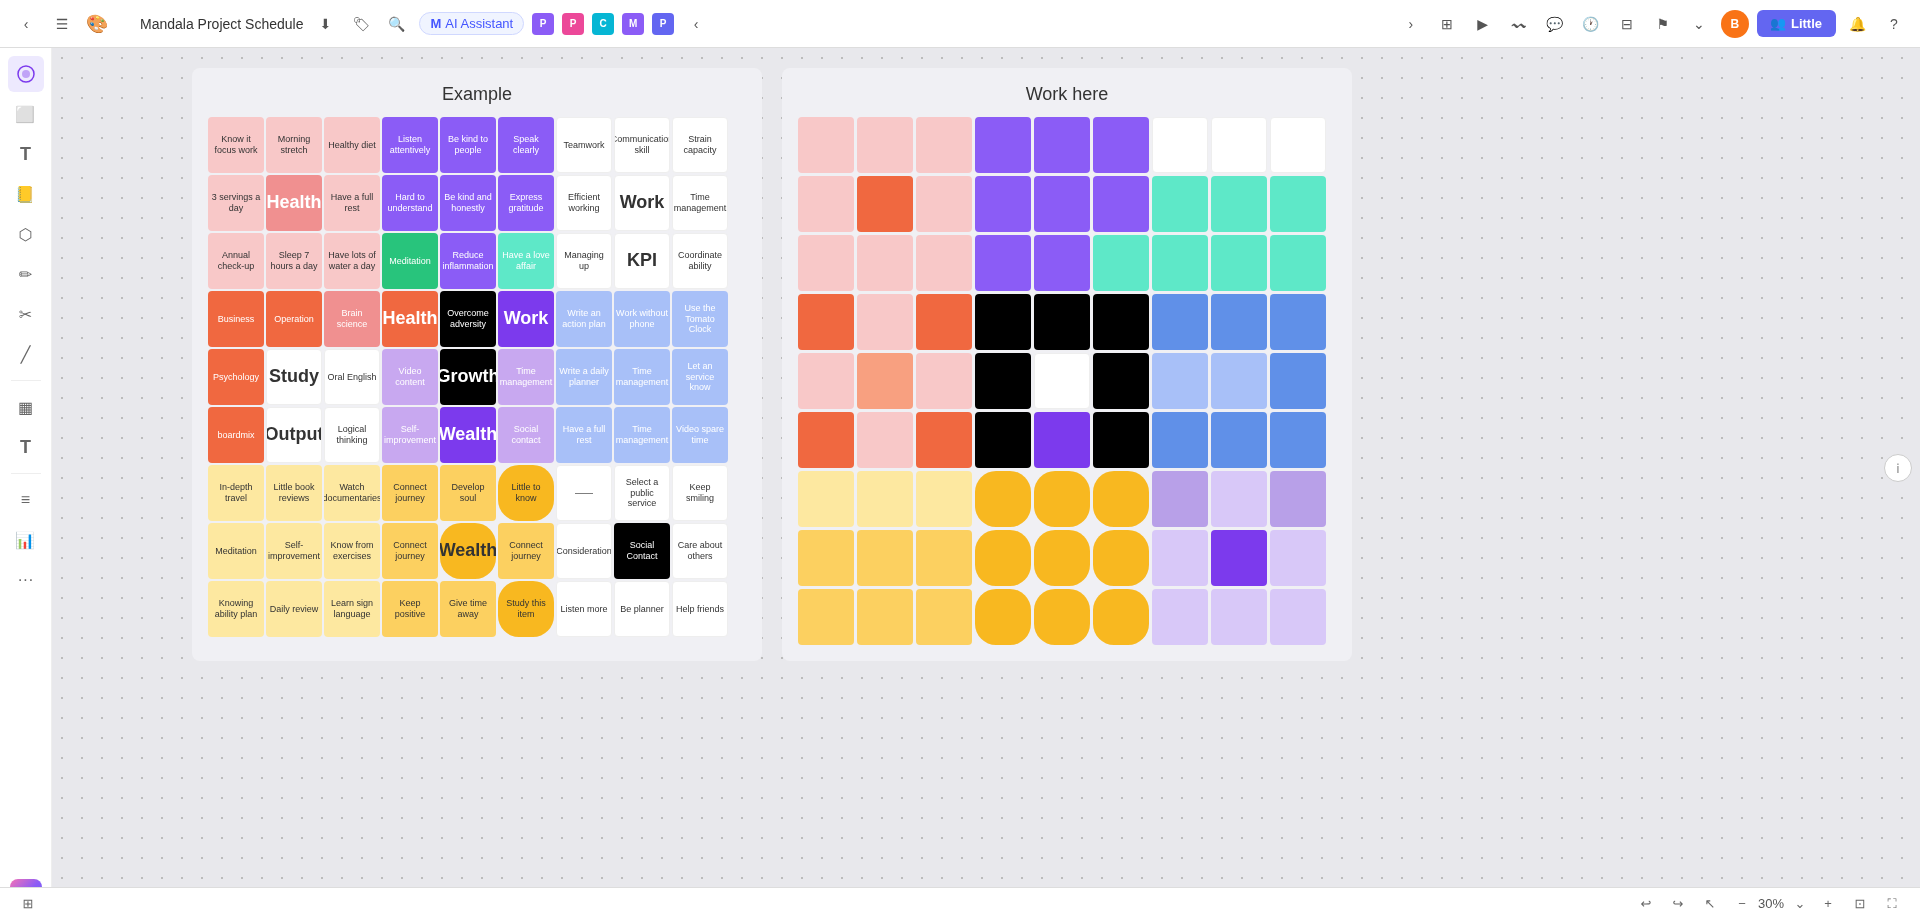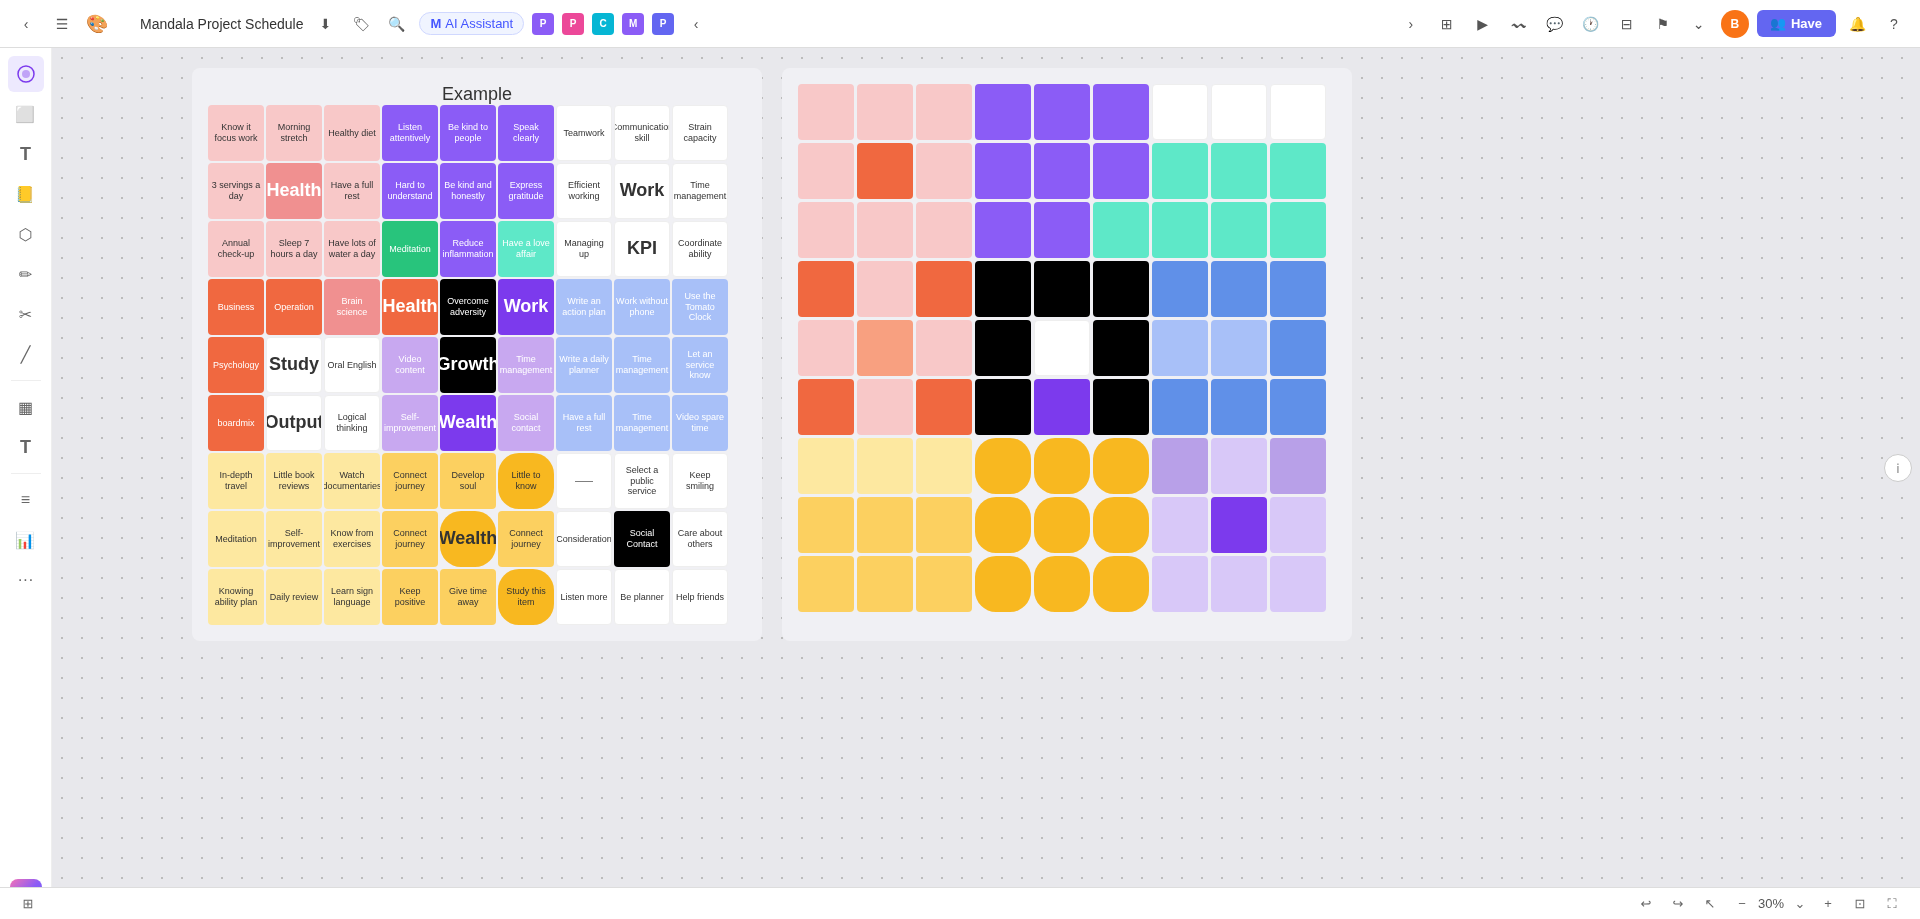--- a/index.html
+++ b/index.html
@@ -47,21 +47,21 @@
     }
     .bottom-icon { width: 24px; height: 24px; display: flex; align-items: center; justify-content: center; cursor: pointer; color: #666; font-size: 13px; border-radius: 4px; }
     .zoom-control { display: flex; align-items: center; gap: 4px; font-size: 13px; color: #555; }
 
     
     .board-container {
       position: absolute; top: 20px; left: 140px;
       display: flex; gap: 20px;
     }
     .board { background: #f0f0f4; border-radius: 8px; padding: 16px; }
-    .board-title { text-align: center; font-size: 18px; font-weight: 500; color: #333; }
+    .board-title { text-align: center; font-size: 18px; font-weight: 500; color: #333; margin-bottom: 12px; }
 
     
     .mandala-grid {
       display: grid;
       grid-template-columns: repeat(9, 56px);
       grid-template-rows: repeat(9, 56px);
       gap: 2px;
     }
     .cell {
       border-radius: 4px;
@@ -128,21 +128,21 @@
     <div class="toolbar-icon">▶</div>
     <div class="toolbar-icon">〰</div>
     <div class="toolbar-icon">💬</div>
     <div class="toolbar-icon">🕐</div>
     <div class="toolbar-icon">⊟</div>
     <div class="toolbar-icon">⚑</div>
     <div class="toolbar-icon">⌄</div>
     <div class="avatar">B</div>
     <button class="share-btn">
       <span>👥</span>
-      <span>Have</span>
+      <span>Little</span>
     </button>
     <div class="toolbar-icon">🔔</div>
     <div class="toolbar-icon">?</div>
   </div>
 </div>
 
 <div id="sidebar">
   <div class="sidebar-tool" style="background:#ede9fe;">
     <svg width="20" height="20" viewBox="0 0 20 20">
         <circle cx="10" cy="10" r="8" fill="none" stroke="#7c3aed" stroke-width="1.5"></circle>
@@ -261,20 +261,21 @@
         <div class="cell yellow-medium">Keep positive</div>
         <div class="cell yellow-medium">Give time away</div>
         <div class="cell yellow-dark">Study this item</div>
         <div class="cell white-cell">Listen more</div>
         <div class="cell white-cell">Be planner</div>
         <div class="cell white-cell">Help friends</div>
       </div>
     </div>
 
     <div class="board" style="width: 570px;">
+      <div class="board-title">Work here</div>
       <div class="work-grid">
 
         <div class="cell pink-light"></div>
         <div class="cell pink-light"></div>
         <div class="cell pink-light"></div>
         <div class="cell green-medium"></div>
         <div class="cell green-medium"></div>
         <div class="cell green-medium"></div>
         <div class="cell white-cell"></div>
         <div class="cell white-cell"></div>

